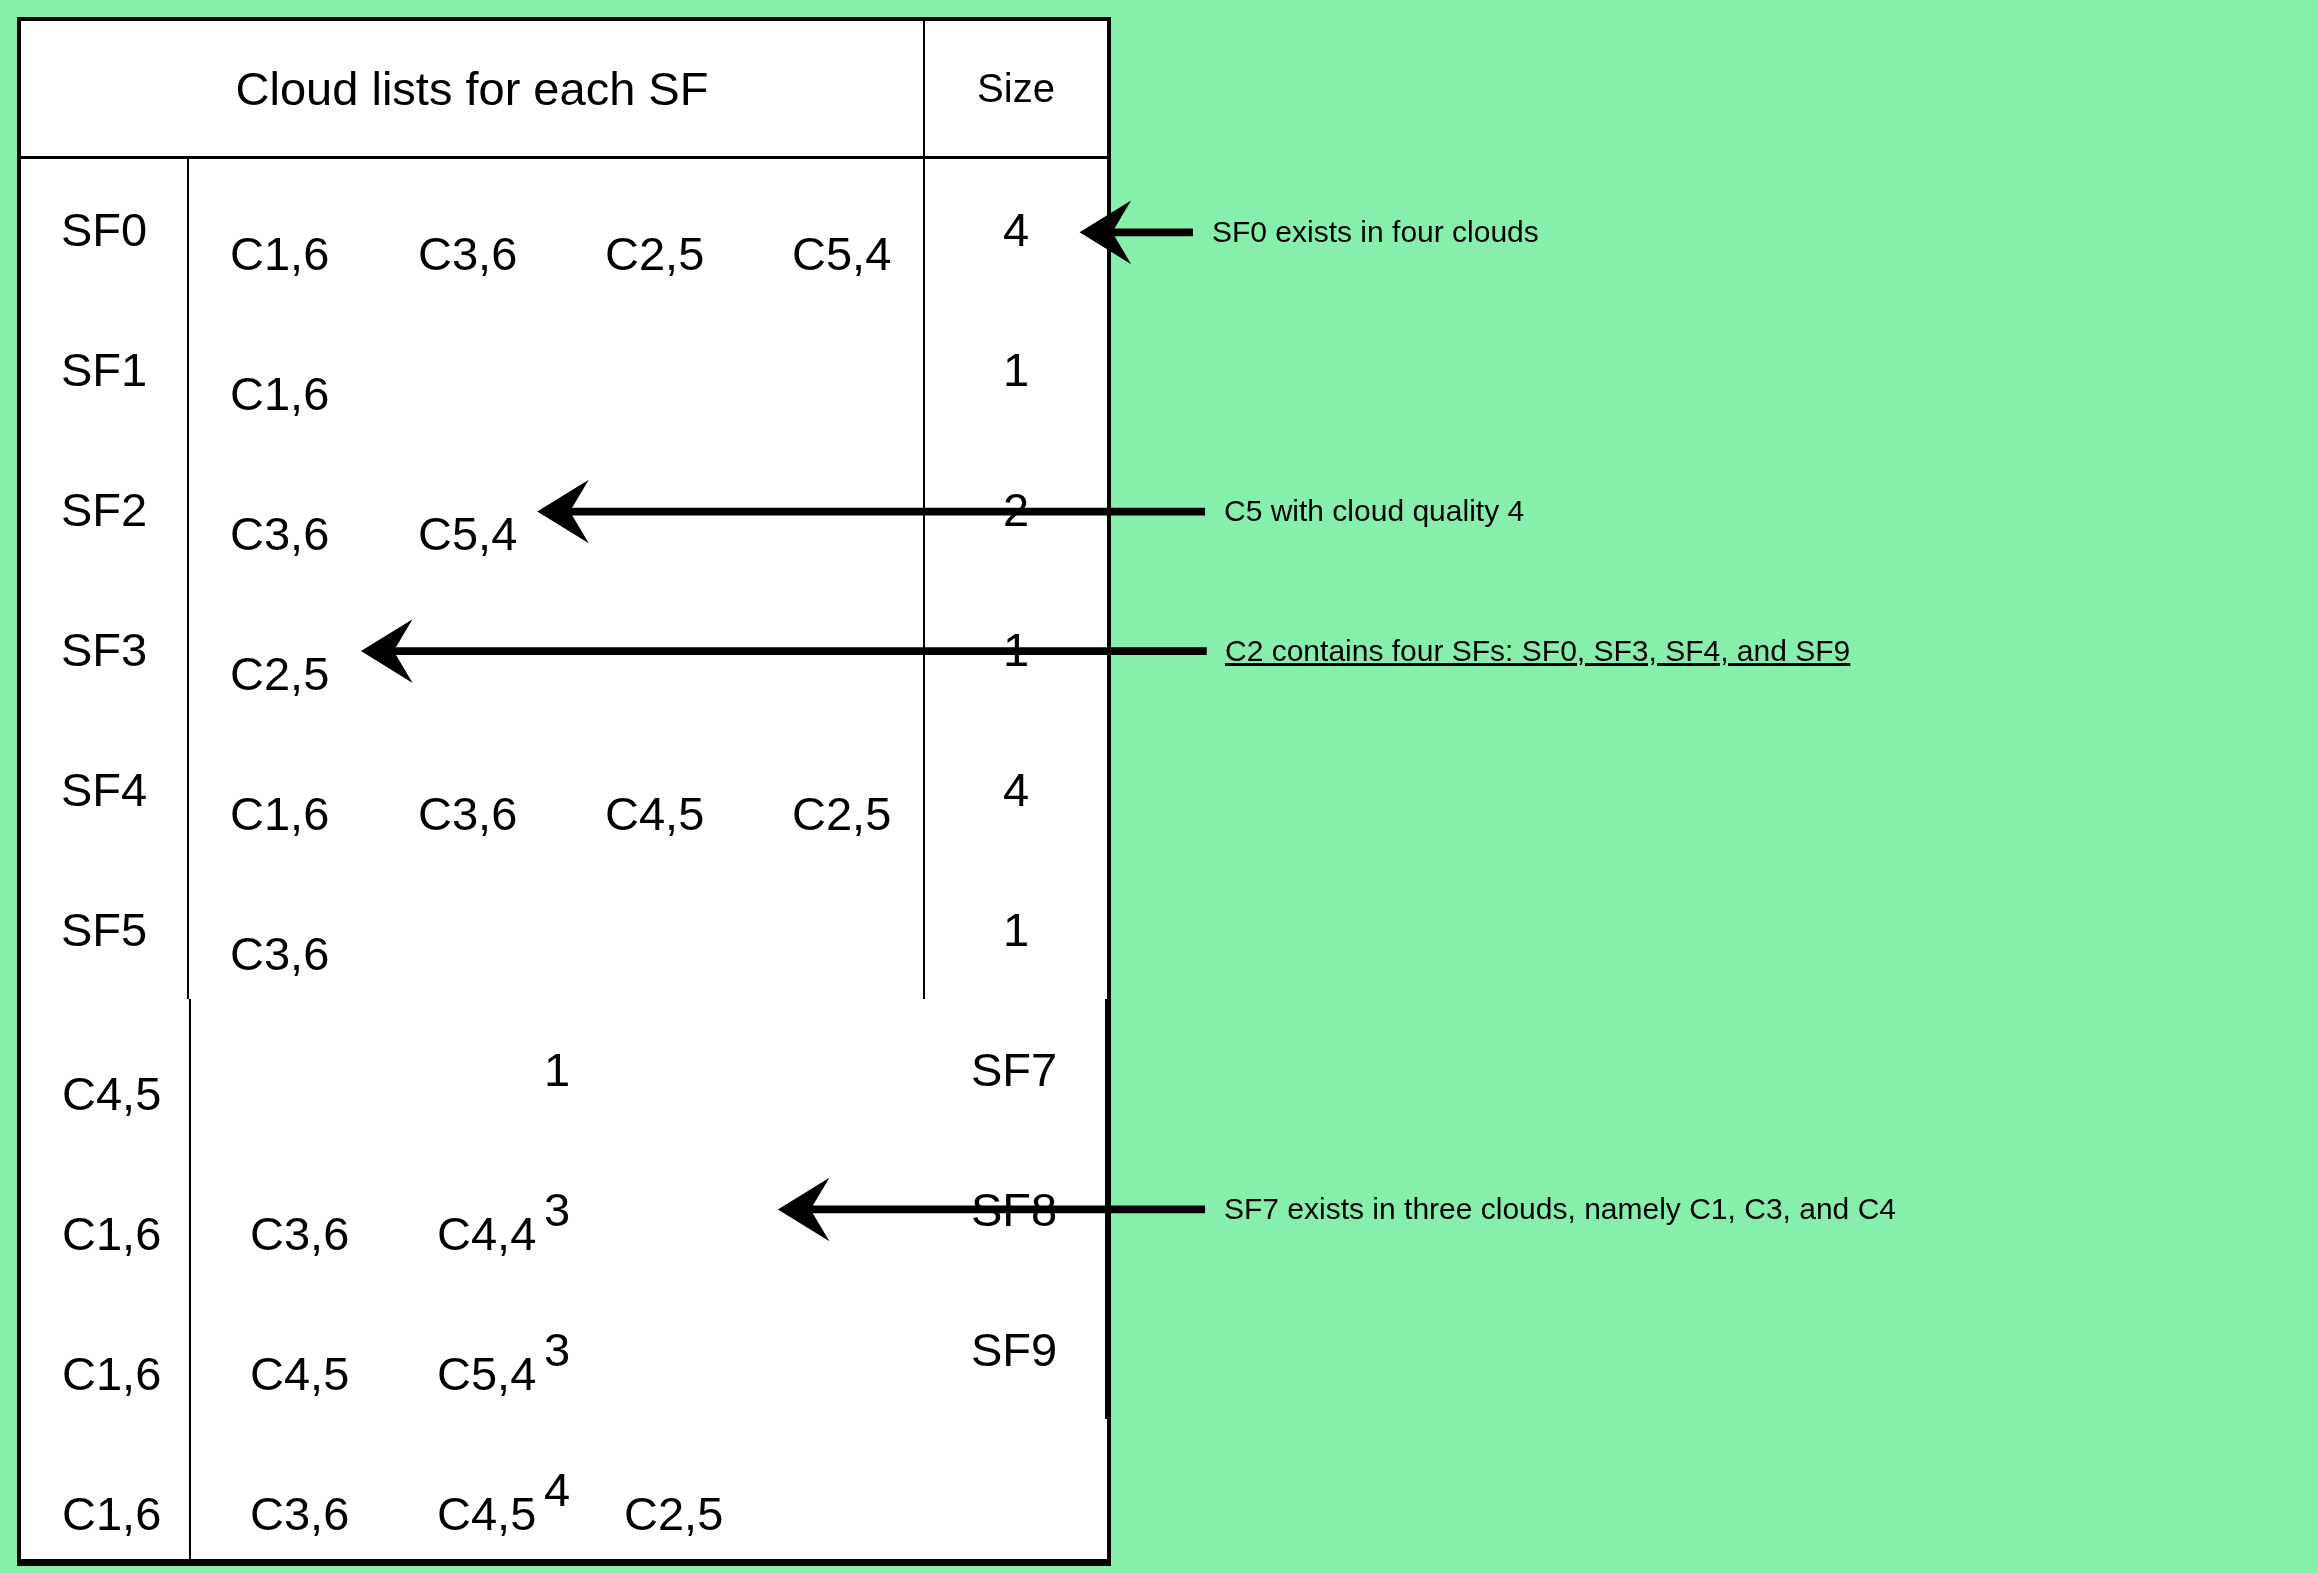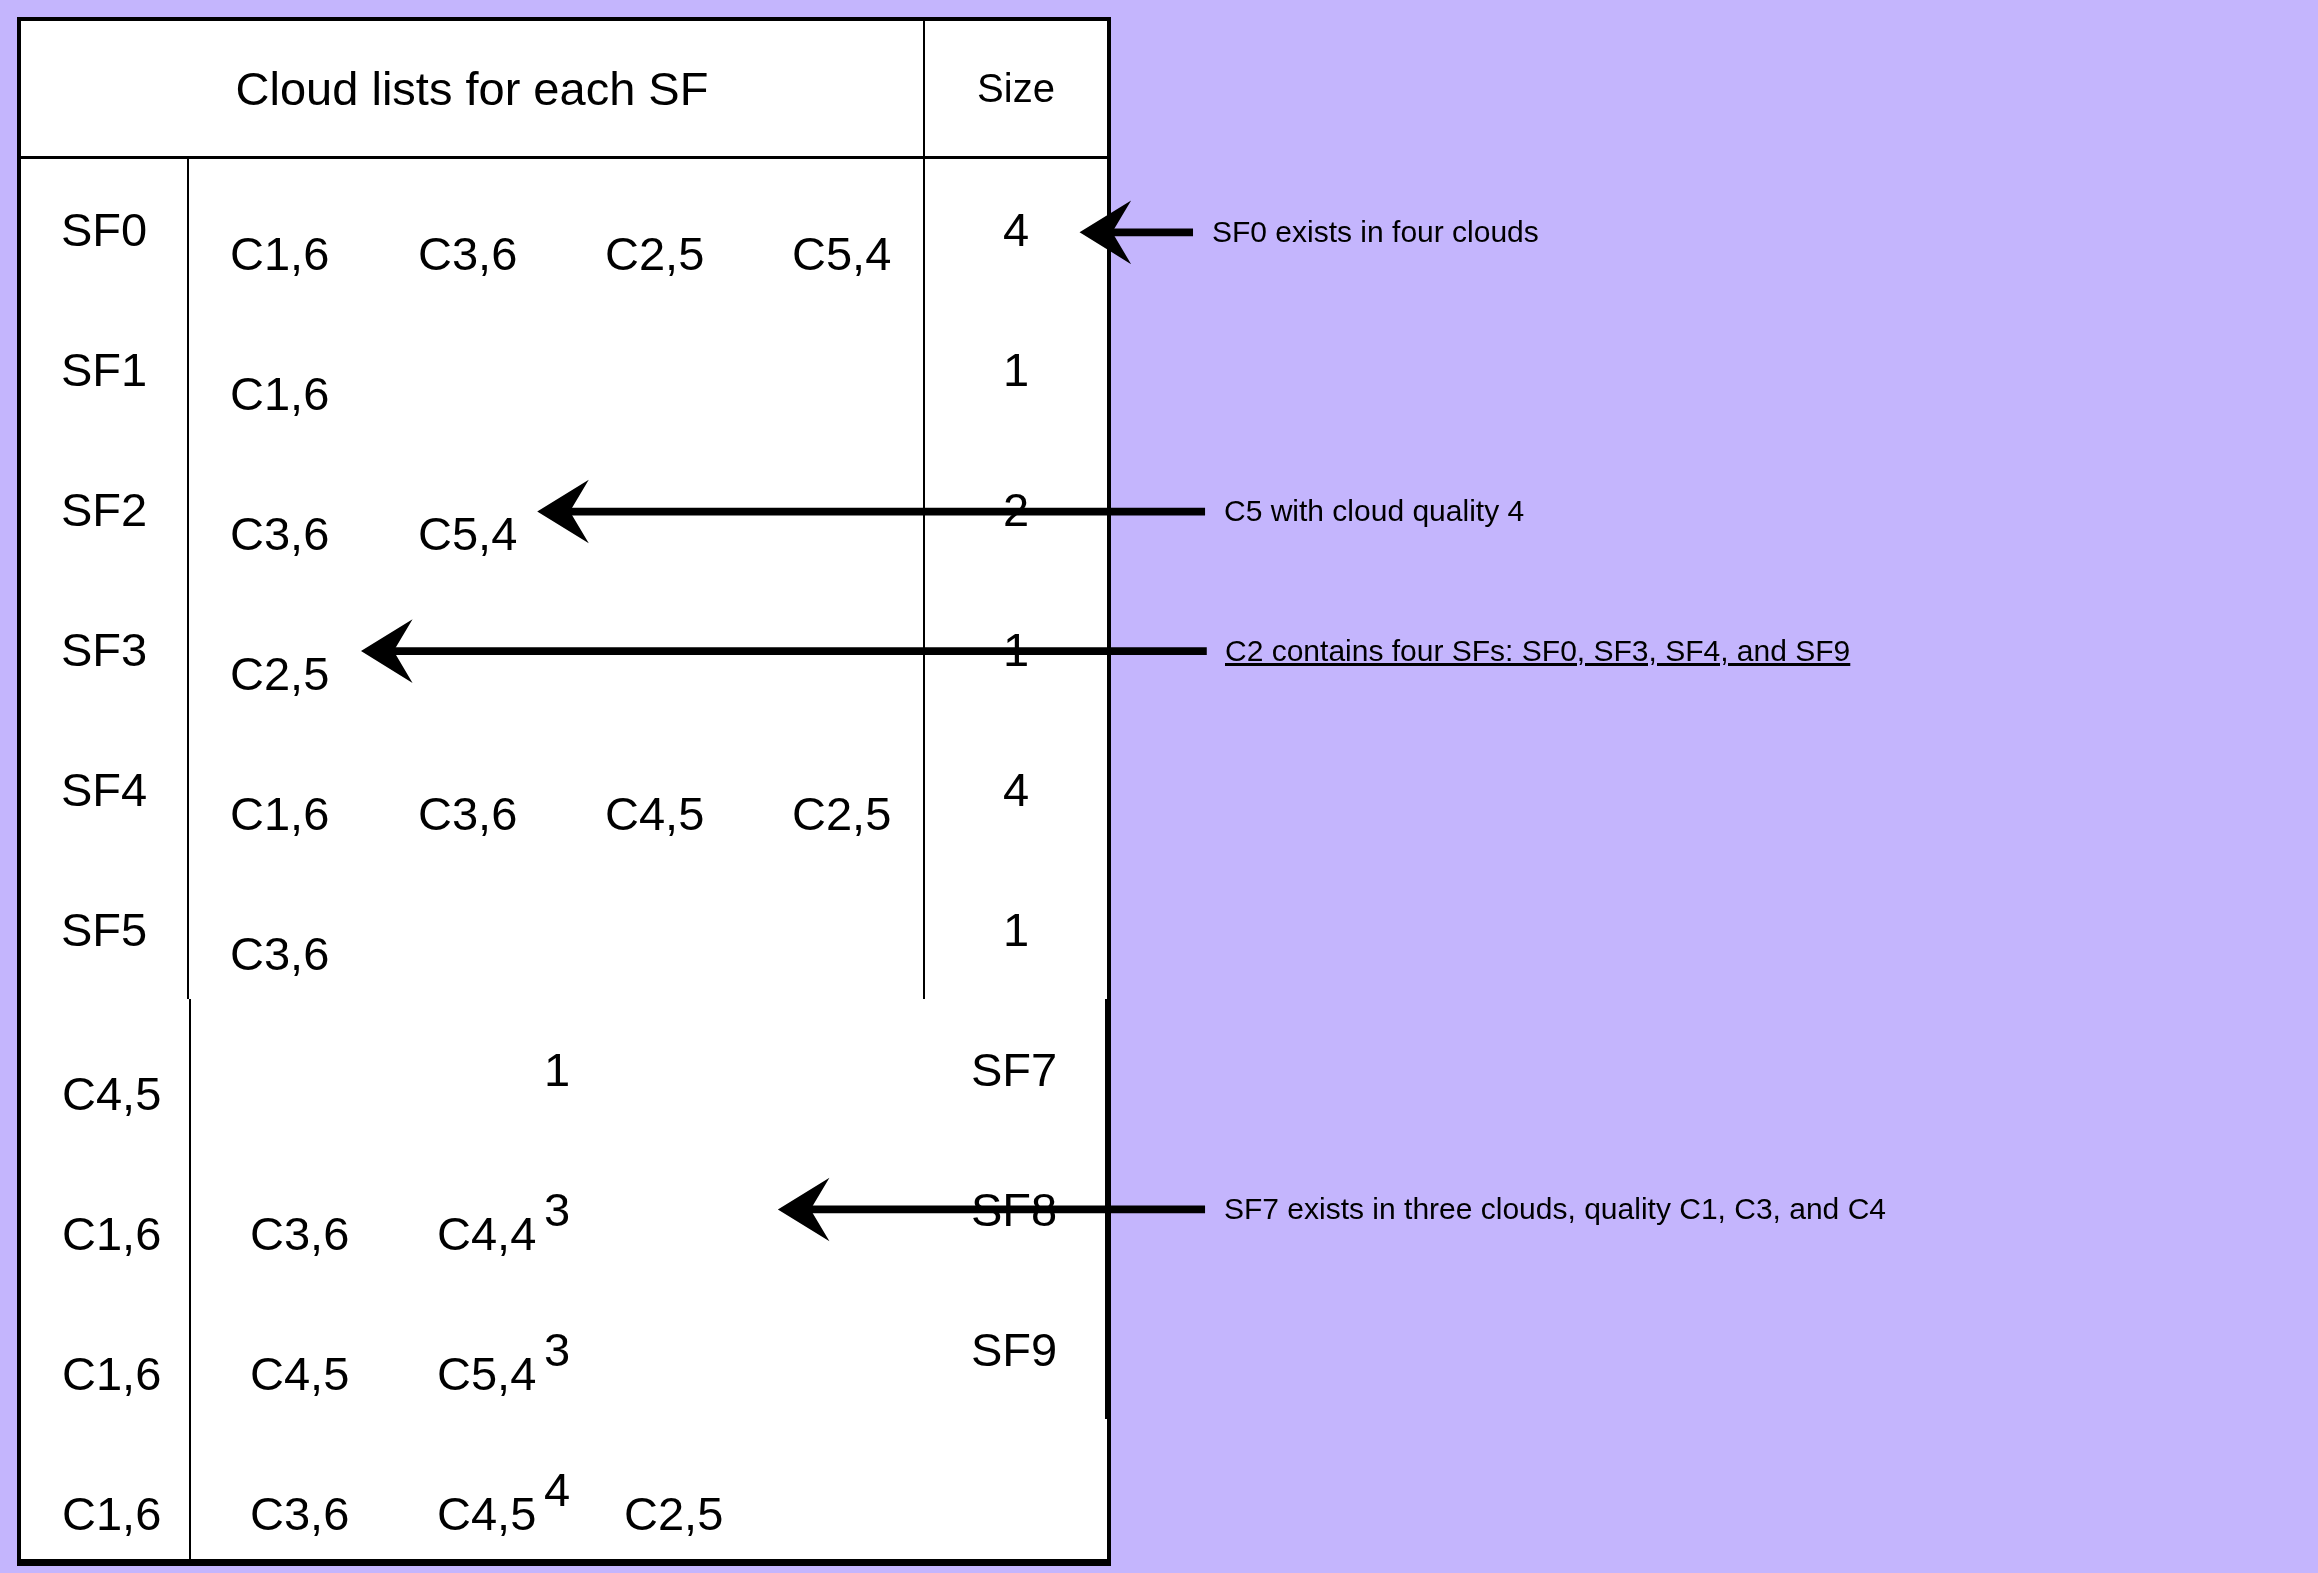--- a/index.html
+++ b/index.html
@@ -4,21 +4,21 @@
 <style>
   html, body {
     margin: 0;
     padding: 0;
     background: #ffffff;
   }
   #page {
     position: relative;
     width: 2319px;
     height: 1574px;
-    background: #c4b5fd;
+    background: #86efac;
     font-family: "Liberation Sans", sans-serif;
     color: #000000;
     overflow: hidden;
   }
 
   
   .diagram-table {
     position: absolute;
     left: 17px;
     top: 17px;
@@ -170,15 +170,15 @@
       <path d="M 625 595 L 685 558 L 663 595 L 685 632 Z" fill="#000000"></path>
       <line x1="452" y1="757.4" x2="1404" y2="757.4" stroke="#000000" stroke-width="9"></line>
       <path d="M 420 757.4 L 480 720.4 L 458 757.4 L 480 794.4 Z" fill="#000000"></path>
       <line x1="937" y1="1407" x2="1402" y2="1407" stroke="#000000" stroke-width="9"></line>
       <path d="M 905 1407 L 965 1370 L 943 1407 L 965 1444 Z" fill="#000000"></path>
     </svg>
 
 <div class="annotation-text" style="left: 1212px; top: 232px;">SF0 exists in four clouds</div>
     <div class="annotation-text" style="left: 1224px; top: 511px;">C5 with cloud quality 4</div>
     <div class="annotation-text" style="left: 1225px; top: 651px; text-decoration: underline;">C2 contains four SFs: SF0, SF3, SF4, and SF9</div>
-    <div class="annotation-text" style="left: 1224px; top: 1209px;">SF7 exists in three clouds, quality C1, C3, and C4</div>
+    <div class="annotation-text" style="left: 1224px; top: 1209px;">SF7 exists in three clouds, namely C1, C3, and C4</div>
   </div>
 
 
 </body></html>

